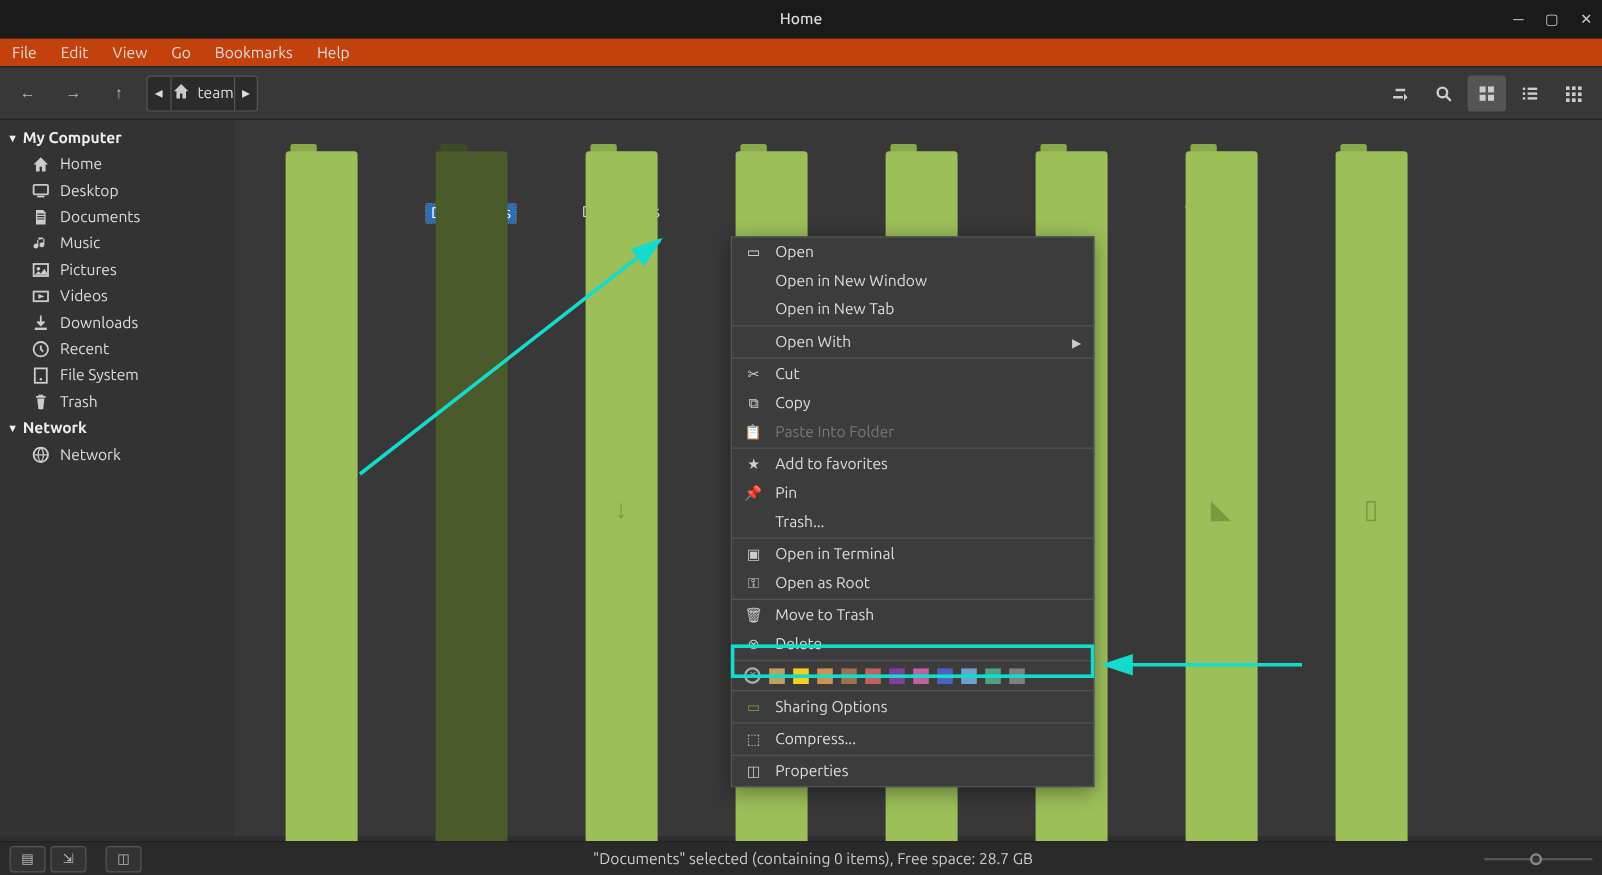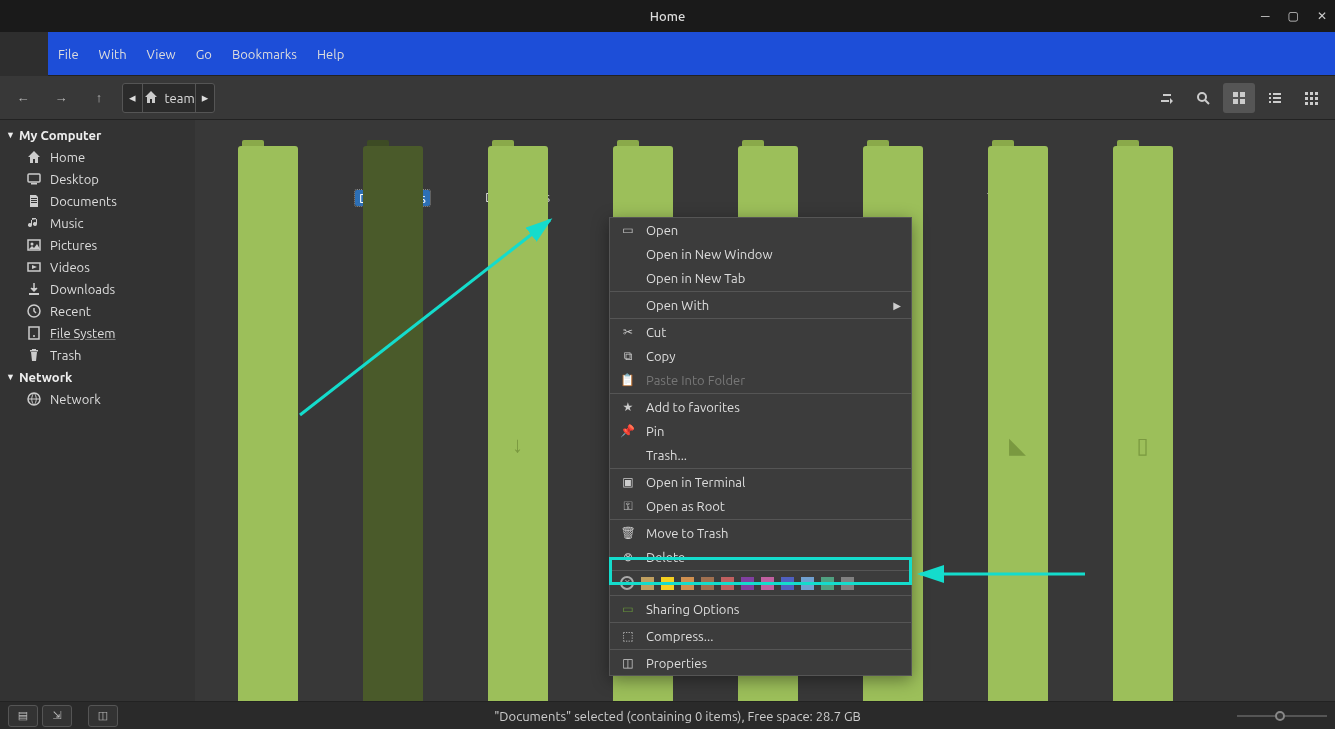--- a/index.html
+++ b/index.html
@@ -5,21 +5,21 @@
 * { margin: 0; padding: 0; box-sizing: border-box; font-family: Ubuntu, "Segoe UI", sans-serif; }
 body { width: 1335px; height: 729px; background: #2e2e2e; color: #ddd; font-size: 13px; overflow: hidden; position: relative; }
 
 
 .titlebar { height: 32px; background: #1a1a1a; display: flex; align-items: center; justify-content: center; position: relative; }
 .titlebar .title { font-weight: 500; }
 .titlebar .wincontrols { position: absolute; right: 8px; display: flex; gap: 18px; align-items: center; }
 .titlebar .wincontrols span { cursor: pointer; font-size: 12px; color:#ccc; }
 
 
-.menubar { height: 44px; background: #1d4ed8; display: flex; align-items: center; padding: 0 10px; gap: 20px; border-bottom: 1px solid #222; margin-left: 48px;}
+.menubar { height: 24px; background: #c2410c; display: flex; align-items: center; padding: 0 10px; gap: 20px; border-bottom: 1px solid #222;}
 .menubar span { cursor: pointer; color:#ddd; }
 
 
 .toolbar { height: 44px; background: #383838; display: flex; align-items: center; padding: 0 8px; gap: 8px; border-bottom: 1px solid #222;}
 .toolbar .navbtn { width: 30px; height: 30px; display:flex; align-items:center; justify-content:center; color:#bbb; border-radius:3px; cursor:pointer;}
 .breadcrumb-box { display:flex; border:1px solid #555; border-radius:3px; overflow:hidden; background:#2b2b2b;}
 .breadcrumb-box .seg { height:28px; display:flex; align-items:center; padding:0 0; font-size:13px; border-right:1px solid #555; cursor:pointer;}
 .breadcrumb-box .seg.icononly { padding:0 6px;}
 .breadcrumb-box .seg:last-child { border-right:none;}
 .toolbar .spacer { flex:1; }
@@ -28,21 +28,21 @@
 .toolbar .right .tbtn.active { background:#555;}
 
 
 .body { display:flex; height: calc(729px - 32px - 28px - 44px - 28px); }
 .sidebar { width: 195px; background:#333; overflow:auto; padding-top:4px;}
 .sidebar .section-header { display:flex; align-items:center; gap:4px; padding:4px 6px; font-weight:bold; color:#eee; cursor:pointer;}
 .sidebar .section-header .tri { font-size:9px;}
 .sidebar .item { display:flex; align-items:center; gap:8px; padding:3px 6px 3px 26px; cursor:pointer;}
 .sidebar .item .ic { width:16px; display:flex; justify-content:center; color:#ccc;}
 .sidebar .item .txt { color:#ddd;}
-.sidebar .item .txt.underline { text-decoration: underline; text-decoration-color:#777;}
+.sidebar .item .txt.underline { text-decoration-color:#777;}
 
 .main { flex:1; background:#383838; position:relative; }
 .iconview { display:flex; flex-wrap:wrap; gap:40px 40px; padding:20px 30px;}
 .folder { width:85px; display:flex; flex-direction:column; align-items:center; gap:6px; cursor:pointer;}
 .folder .foldicon { width:60px; height:44px; position:relative;}
 .folder .foldicon .tab { position:absolute; top:0; left:4px; width:22px; height:8px; background:#8aa94a; border-radius:2px 2px 0 0;}
 .folder .foldicon .body { position:absolute; top:6px; left:0; right:0; bottom:0; background:#9cbf5a; border-radius:3px; display:flex; align-items:center; justify-content:center;}
 .folder.selected .foldicon .body { background:#4a5a2a;}
 .folder.selected .foldicon .tab { background:#3d4b24;}
 .folder .foldicon .glyph { color:#7a9940; font-size:22px;}
@@ -85,21 +85,21 @@
   <div class="title">Home</div>
   <div class="wincontrols">
     <span>─</span>
     <span>▢</span>
     <span>✕</span>
   </div>
 </div>
 
 <div class="menubar">
   <span>File</span>
-  <span>With</span>
+  <span>Edit</span>
   <span>View</span>
   <span>Go</span>
   <span>Bookmarks</span>
   <span>Help</span>
 </div>
 
 <div class="toolbar">
   <div class="navbtn">←</div>
   <div class="navbtn">→</div>
   <div class="navbtn">↑</div>

